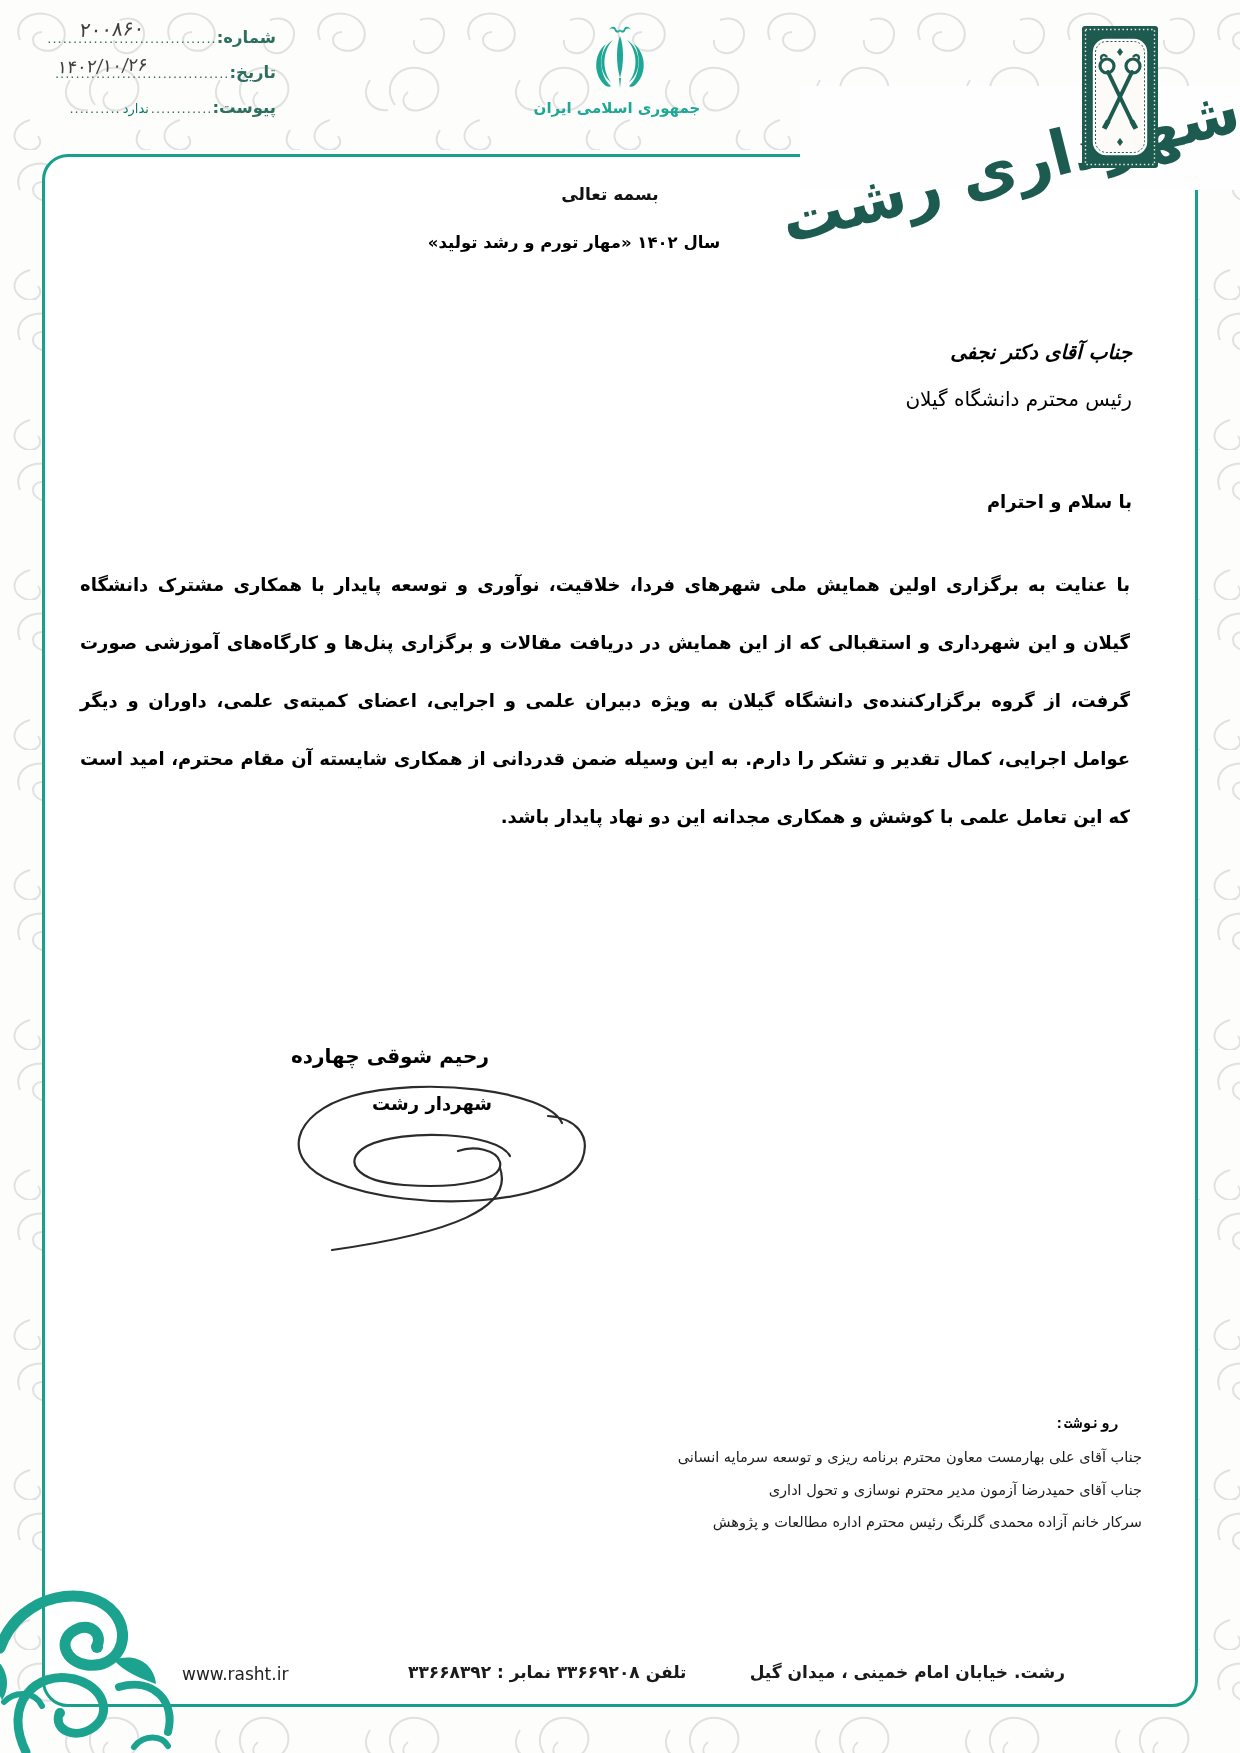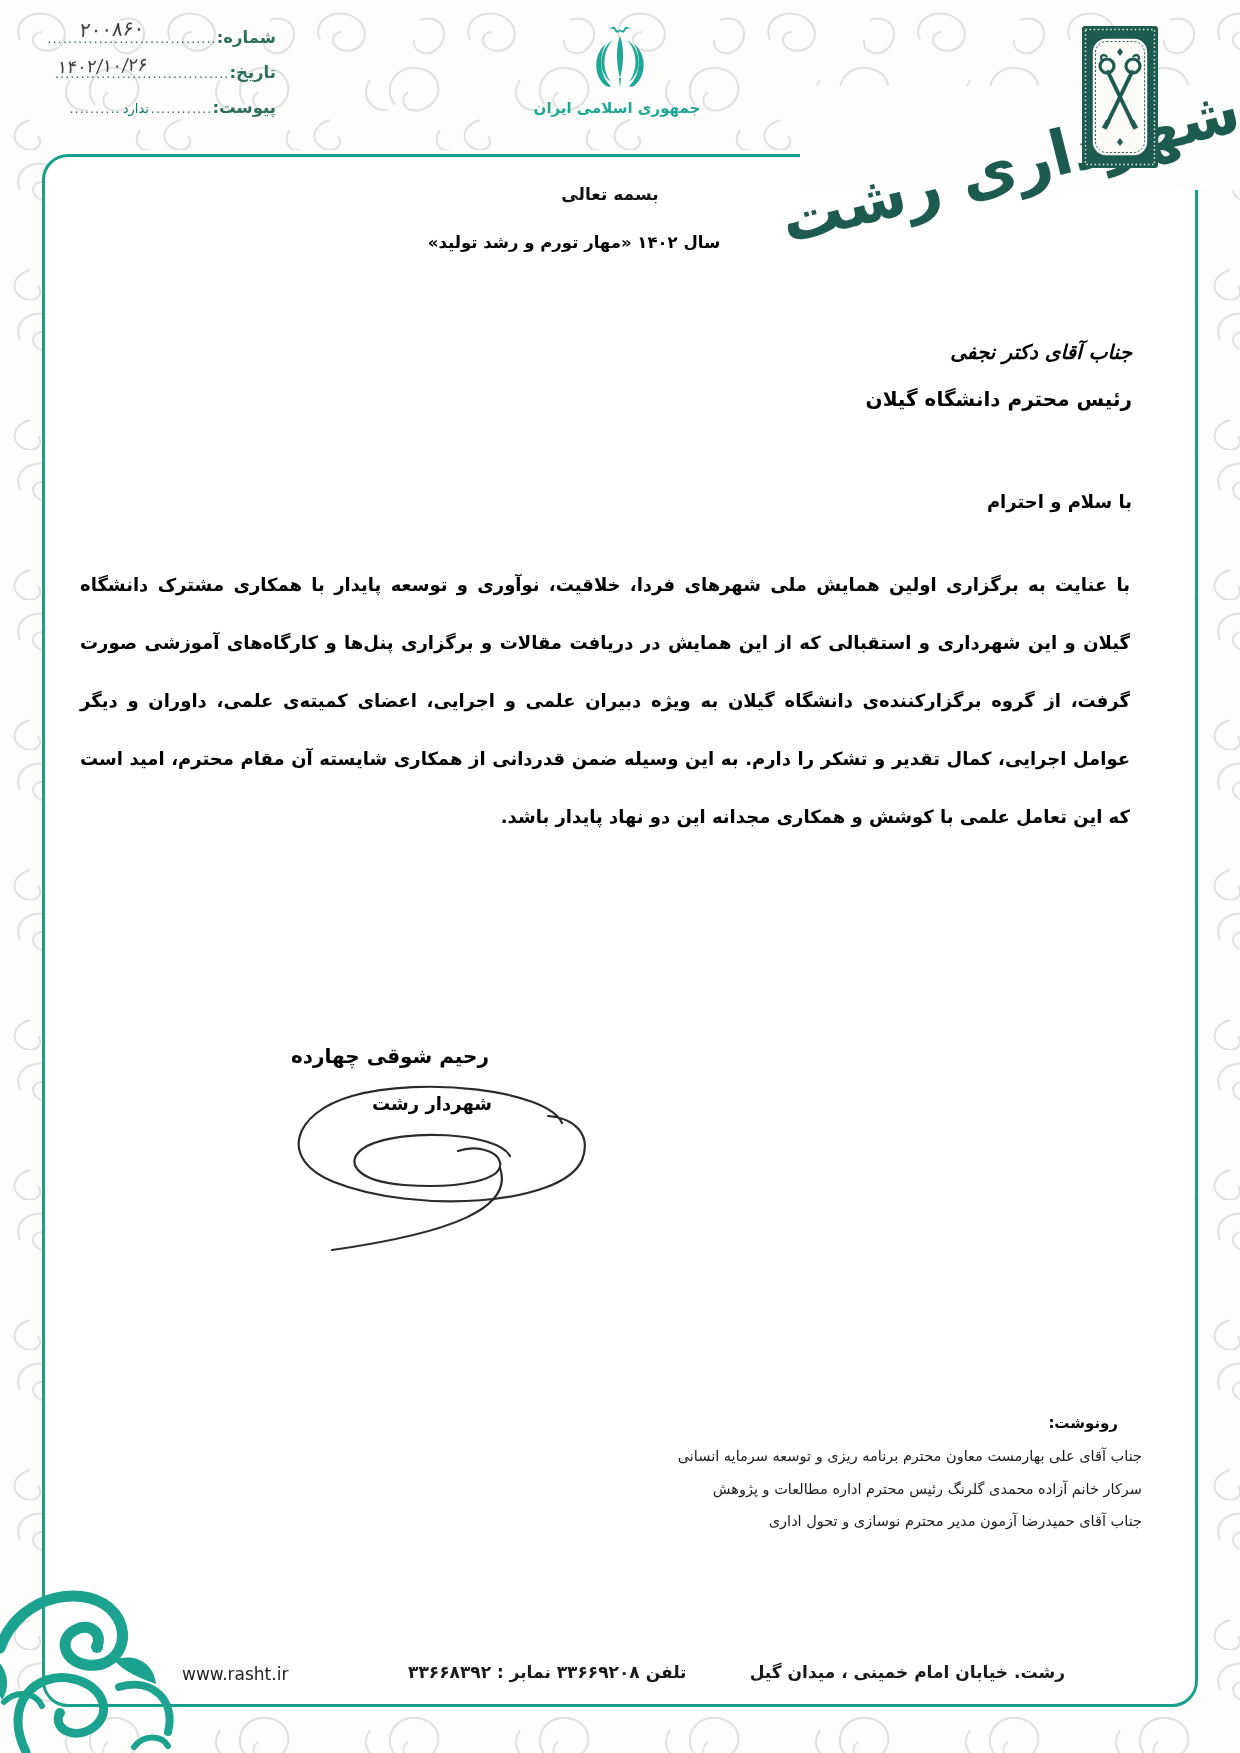--- a/index.html
+++ b/index.html
@@ -41,36 +41,36 @@
     transform:rotate(-14deg);
     font-size:62px; font-weight:bold; color:#1d5a50; white-space:nowrap;
   }
 
   
   .besmeleh { position:absolute; left:42px; top:184px; width:1136px; text-align:center;
     font-size:17px; font-weight:600; color:#111; z-index:2; }
   .slogan { position:absolute; left:42px; top:233px; width:1064px; text-align:center;
     font-size:16.5px; font-weight:bold; color:#000; z-index:2; }
   .recipient1 { position:absolute; right:108px; top:340px; font-size:20px; font-weight:bold; color:#000; z-index:2;font-style:italic; }
-  .recipient2 { position:absolute; right:108px; top:387px; font-size:20px; font-weight:bold; color:#000; z-index:2; }
+  .recipient2 { position:absolute; right:108px; top:387px; font-size:20px; font-weight:normal; color:#000; z-index:2; }
   .salutation { position:absolute; right:108px; top:491px; font-size:18px; font-weight:bold; color:#000; z-index:2; }
   .body-text {
     position:absolute; right:110px; left:80px; top:556px;
     font-size:18px; font-weight:bold; color:#000;
     line-height:58px; text-align:justify; text-align-last:right; direction:rtl; z-index:2;
   }
 
   .sig-name { position:absolute; left:270px; top:1044px; width:240px; text-align:center;
     font-size:20px; font-weight:bold; color:#000; z-index:5; }
   .sig-title { position:absolute; left:332px; top:1093px; width:200px; text-align:center;
     font-size:18px; font-weight:bold; color:#000; z-index:5; }
   .sig-scribble { position:absolute; left:262px; top:1068px; z-index:4; }
 
   .cc { position:absolute; right:98px; top:1414px; width:620px; direction:rtl; z-index:2; }
-  .cc-heading { font-size:15px; font-weight:bold; color:#000; padding-right:24px; margin-bottom:8px; }
+  .cc-heading { font-size:15px; font-weight:bold; color:#000; padding-right:24px; margin-bottom:8px;font-family:Liberation Mono, monospace; }
   .cc-item { font-size:14.5px; color:#1a1a1a; line-height:32.5px; text-align:right; }
 
   
   .footer-address { position:absolute; right:175px; top:1662px; font-size:17px; font-weight:bold; color:#1a1a1a; z-index:2; }
   .footer-phone { position:absolute; left:408px; top:1662px; font-size:17px; font-weight:bold; color:#1a1a1a; z-index:2; direction:rtl; }
   .footer-site { position:absolute; left:182px; top:1664px; font-size:17px; color:#222; z-index:2; direction:ltr;
     font-family:"DejaVu Sans", sans-serif; }
 
   .corner-ornament { position:absolute; left:-6px; bottom:-8px; z-index:6; }
 </style>
@@ -175,22 +175,22 @@
         <path d="M300,55 C285,22 160,8 90,28 C30,45 16,92 72,114 C152,146 300,138 320,92 C330,66 312,50 286,48"></path>
         <path d="M248,88 C235,64 140,60 105,78 C80,92 92,113 142,117 C198,121 242,112 238,94 C235,82 212,77 196,83"></path>
         <path d="M238,100 C252,140 190,165 70,182"></path>
       </g>
     </svg>
   </div>
 
   <div class="cc">
     <div class="cc-heading">رونوشت:</div>
     <div class="cc-item">جناب آقای علی بهارمست معاون محترم برنامه ریزی و توسعه سرمایه انسانی</div>
+    <div class="cc-item">جناب آقای حمیدرضا آزمون مدیر محترم نوسازی و تحول اداری</div>
     <div class="cc-item">سرکار خانم آزاده محمدی گلرنگ رئیس محترم اداره مطالعات و پژوهش</div>
-    <div class="cc-item">جناب آقای حمیدرضا آزمون مدیر محترم نوسازی و تحول اداری</div>
   </div>
 
   <div class="footer-address">رشت. خیابان امام خمینی ، میدان گیل</div>
   <div class="footer-phone">تلفن ۳۳۶۶۹۲۰۸   نمابر : ۳۳۶۶۸۳۹۲</div>
   <div class="footer-site">www.rasht.ir</div>
 
   <div class="corner-ornament">
     <svg width="195" height="205" viewBox="0 0 195 205">
       <g fill="none" stroke="#1ba390" stroke-linecap="round">
         <path d="M6,96 C26,40 96,30 121,62 C139,86 123,117 93,113 C71,110 63,88 81,78 C95,70 109,81 103,94" stroke-width="11"></path>

